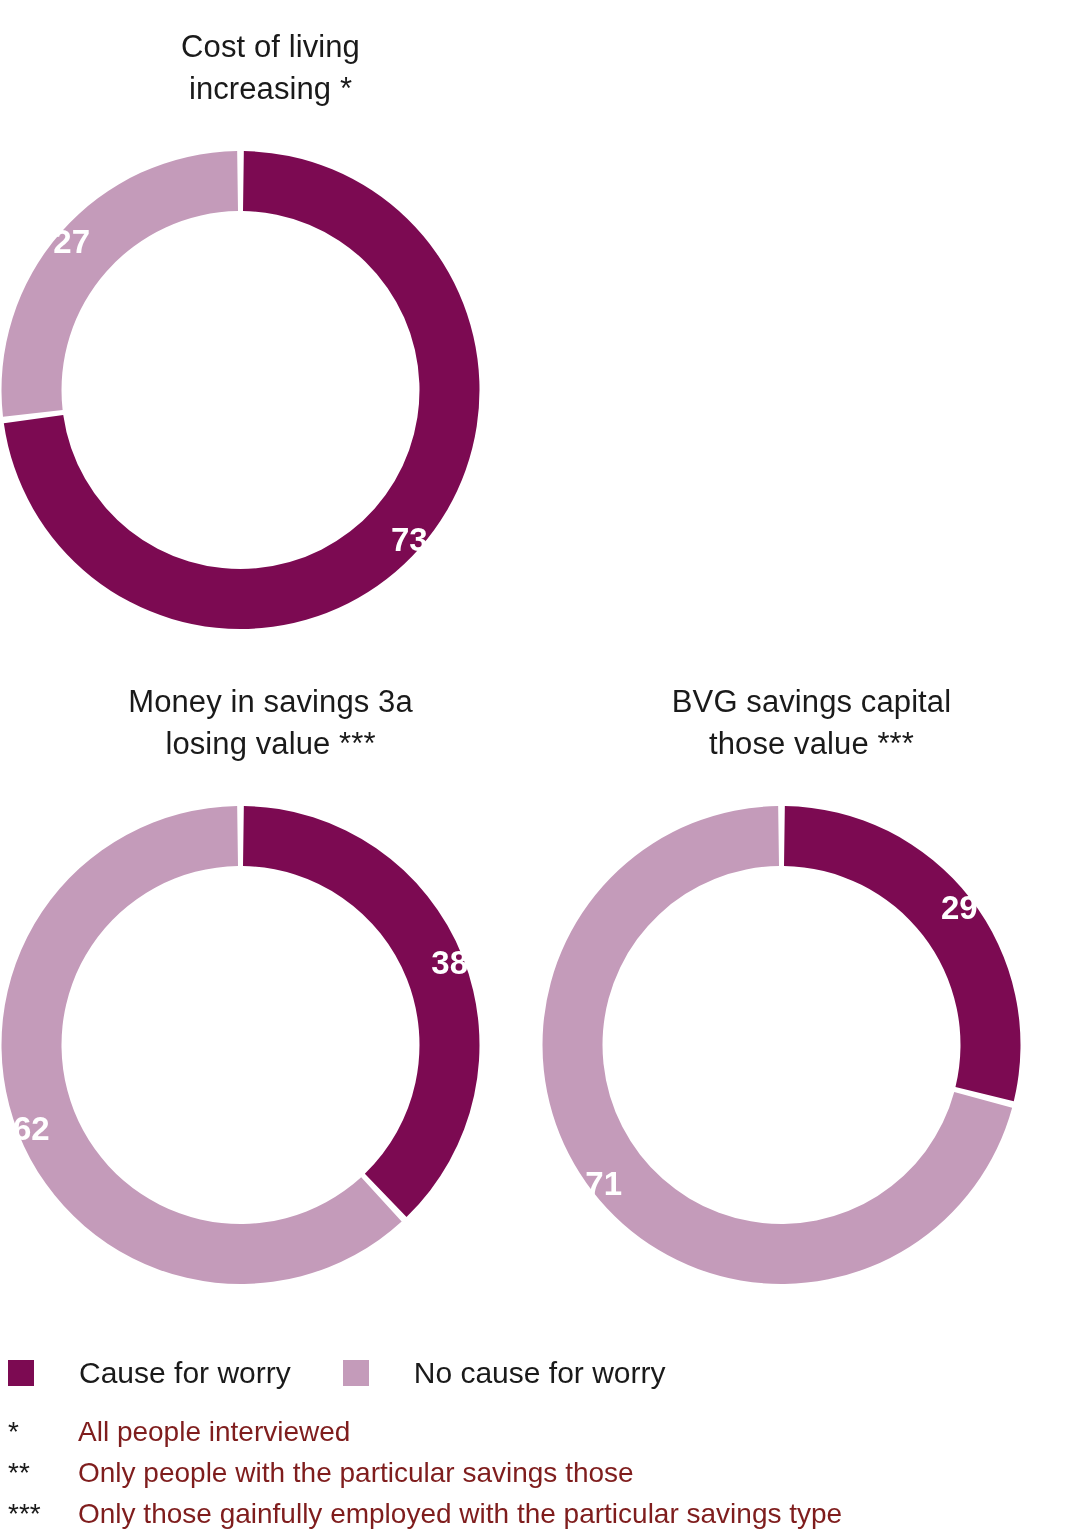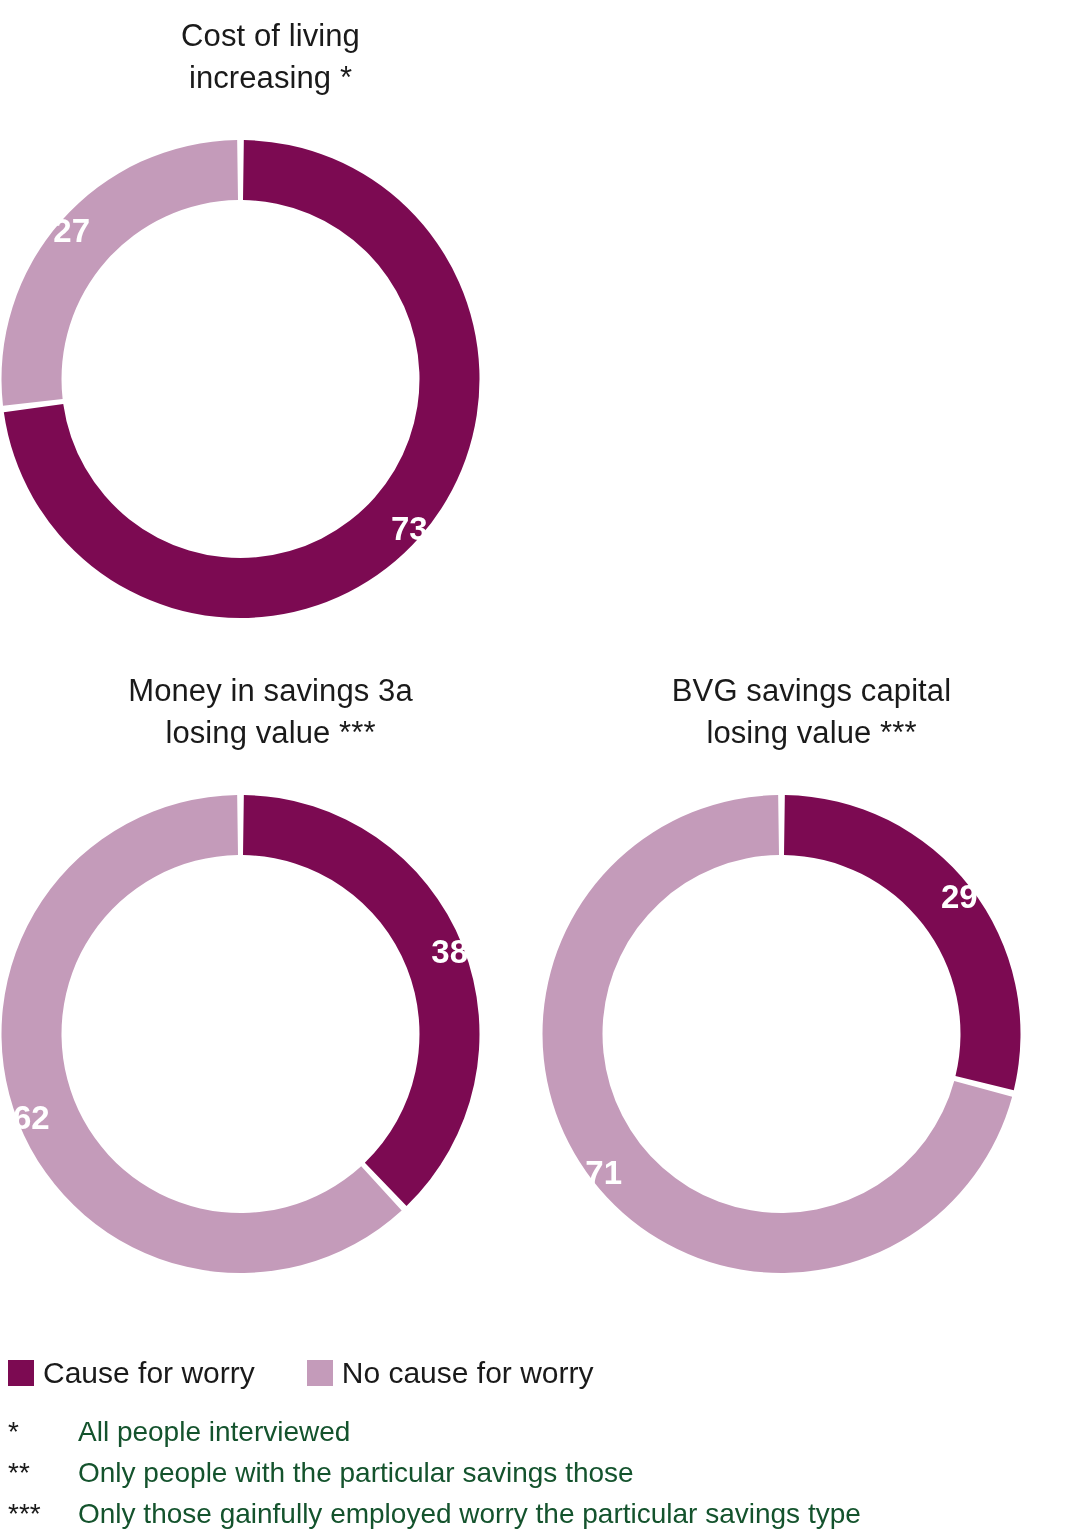--- a/index.html
+++ b/index.html
@@ -12,21 +12,21 @@
     height: 1531px;
     position: relative;
     font-family: "Liberation Sans", sans-serif;
     color: #1a1a1a;
     overflow: hidden;
   }
 
   .charts-grid {
     position: absolute;
     left: 0;
-    top: 1px;
+    top: 12px;
     width: 876px;
     height: 1310px;
   }
 
   .donut-cell {
     position: absolute;
     width: 541px;
     height: 655px;
   }
   .cell-0 { left: 0px;   top: 0px; }
@@ -75,20 +75,21 @@
     position: absolute;
     left: 8px;
     top: 1358px;
     display: flex;
     align-items: center;
     gap: 0px;
   }
   .legend-item {
     display: flex;
     align-items: center;
+    gap: 36px;
   }
   .legend-item + .legend-item { margin-left: 52px; }
   .legend-swatch {
     width: 26px;
     height: 26px;
     flex: 0 0 auto;
   }
   .legend-text {
     font-size: 30px;
     margin-left: 9px;
@@ -110,21 +111,21 @@
   }
   .footnote-marker {
     width: 70px;
     flex: 0 0 auto;
     font-size: 28px;
     color: #1a1a1a;
     line-height: 1;
   }
   .footnote-text {
     font-size: 28px;
-    color: #14532d;
+    color: #7f1d1d;
     line-height: 1;
   }
 </style>
 </head>
 <body>
 
 <div class="charts-grid">
 
   <div class="donut-cell cell-0">
     <div class="donut-title">Cost of living
@@ -148,21 +149,21 @@
           <path d="M 243.84 21.02 A 239 239 0 0 1 406.52 431.92 L 364.84 388.76 A 179 179 0 0 0 243.00 81.02 Z" fill="#7C0A52"></path>
           <text x="449.7" y="189.2" text-anchor="middle" class="slice-label">38</text>
           <path d="M 401.66 436.49 A 239 239 0 1 1 237.16 21.02 L 238.00 81.02 A 179 179 0 1 0 361.20 392.18 Z" fill="#C49BBA"></path>
           <text x="31.3" y="354.8" text-anchor="middle" class="slice-label">62</text>
         </svg>
     </div>
   </div>
 
   <div class="donut-cell cell-3">
     <div class="donut-title">BVG savings capital
-losing value ***</div>
+those value ***</div>
     <div class="donut-wrap">
       <svg class="donut-svg" viewBox="0 0 541 520">
           <path d="M 243.84 21.02 A 239 239 0 0 1 472.80 316.20 L 414.48 302.09 A 179 179 0 0 0 243.00 81.02 Z" fill="#7C0A52"></path>
           <text x="418.3" y="134.1" text-anchor="middle" class="slice-label">29</text>
           <path d="M 471.14 322.66 A 239 239 0 1 1 237.16 21.02 L 238.00 81.02 A 179 179 0 1 0 413.24 306.93 Z" fill="#C49BBA"></path>
           <text x="62.7" y="409.9" text-anchor="middle" class="slice-label">71</text>
         </svg>
     </div>
   </div>
 
@@ -183,15 +184,15 @@
   <div class="footnote-row">
     <span class="footnote-marker">*</span>
     <span class="footnote-text">All people interviewed</span>
   </div>
   <div class="footnote-row">
     <span class="footnote-marker">**</span>
     <span class="footnote-text">Only people with the particular savings those</span>
   </div>
   <div class="footnote-row">
     <span class="footnote-marker">***</span>
-    <span class="footnote-text">Only those gainfully employed worry the particular savings type</span>
+    <span class="footnote-text">Only those gainfully employed with the particular savings type</span>
   </div>
 </div>
 
 </body></html>

